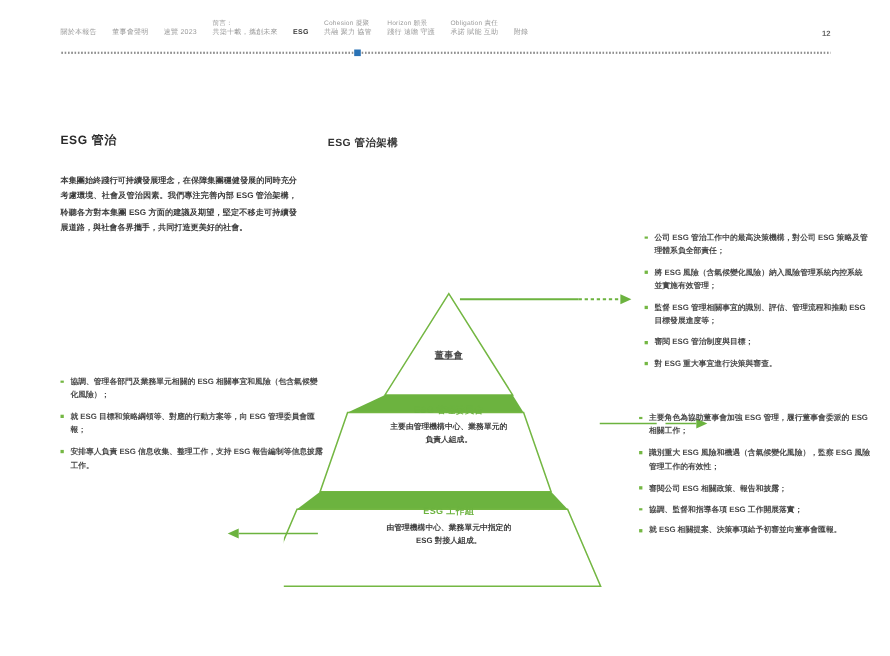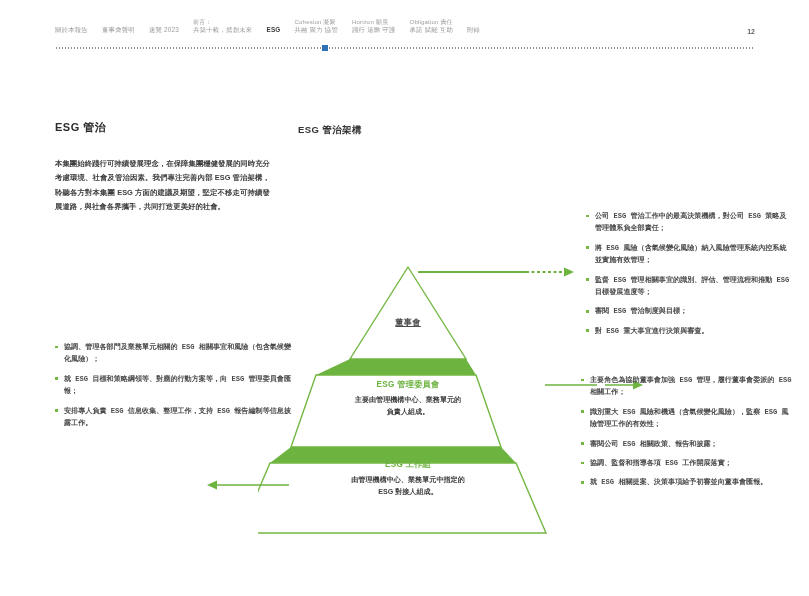--- a/index.html
+++ b/index.html
@@ -66,21 +66,21 @@
   .section-head{
     font-size:9.5px;color:#333333;font-weight:bold;letter-spacing:.4px;
     margin:0 0 16px 0;
   }
   .section-para{
     font-size:7.2px;line-height:1.9;color:#4a4a4a;font-weight:bold;
     text-align:justify;margin:0;width:425px;
   }
 
   
-  ul.blist{list-style:none;margin:0;padding:0;font-family:Liberation Mono, monospace;}
+  ul.blist{list-style:none;margin:0;padding:0;}
   ul.blist li{
     position:relative;padding-left:9px;margin-bottom:7px;
     font-size:7.1px;line-height:1.75;color:#4a4a4a;font-weight:bold;
     text-align:left;
   }
   ul.blist li::before{
     content:"";position:absolute;left:0;top:4.5px;
     width:2.6px;height:2.6px;background:#74b743;
   }
 
@@ -92,21 +92,21 @@
   .pyramid{position:absolute;left:258px;top:255px;width:300px;height:285px;}
   .pyr-label{
     position:absolute;width:100%;text-align:center;pointer-events:none;
   }
   .pyr-title{font-size:8.2px;font-weight:bold;letter-spacing:.3px;}
   .pyr-title.green{color:#6cb33f;}
   .pyr-title.grey{color:#4a4a4a;text-decoration:underline;}
   .pyr-sub{font-size:7.1px;font-weight:bold;color:#3d3d3d;line-height:1.75;margin-top:4px;}
 
   .t1{top:62px;}
-  .t2{top:124px;}
+  .t2{top:112px;}
   .t3{top:204px;}
 
   
   .arrow{position:absolute;}
 </style>
 </head>
 <body>
 
 <div class="topnav">
   <div class="nav-items" id="nav-items">

